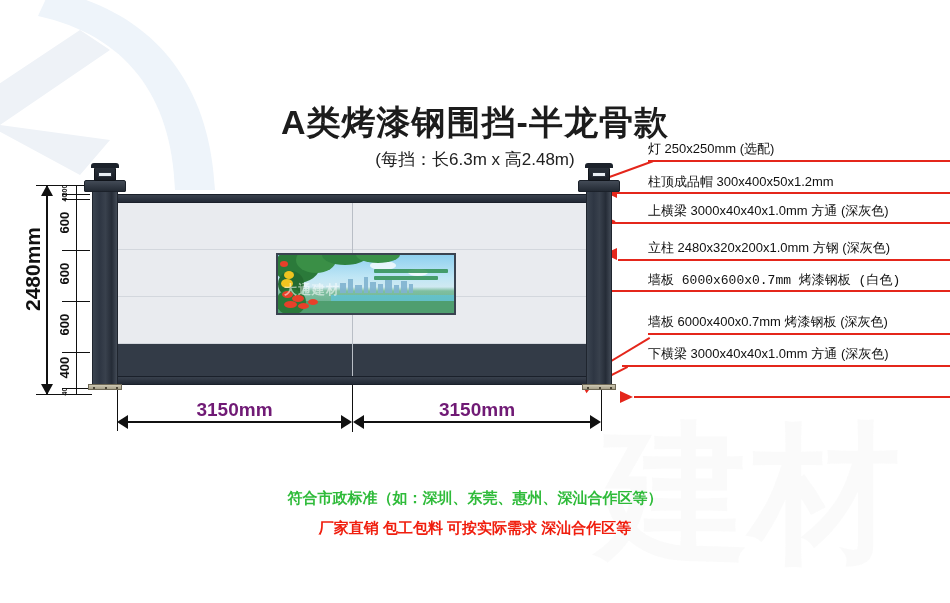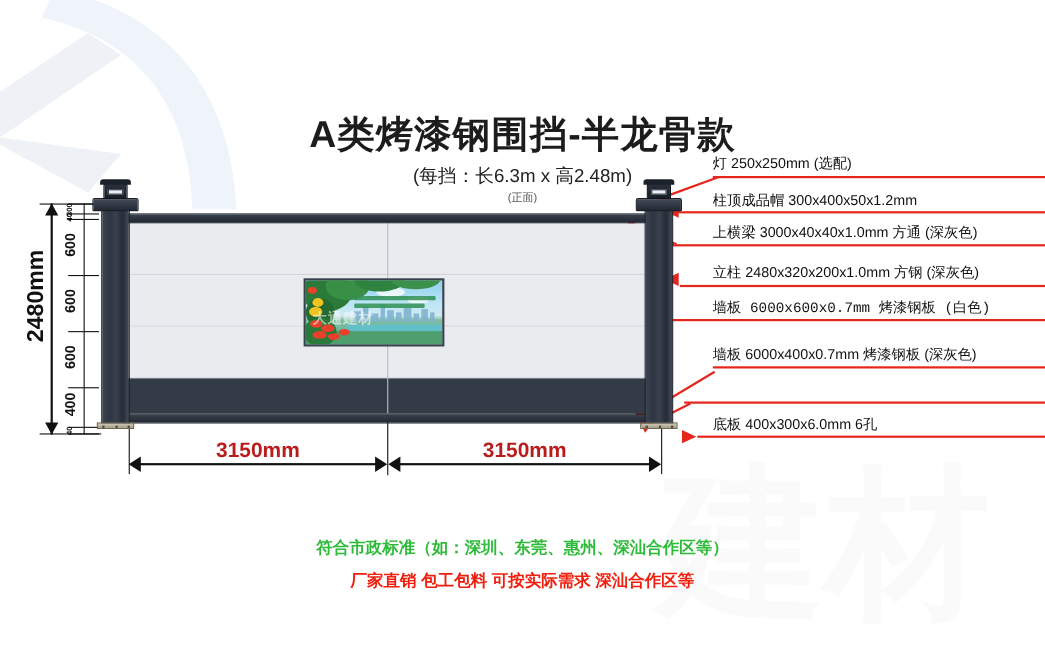--- a/index.html
+++ b/index.html
@@ -78,21 +78,21 @@
   .pdark{top:141px;height:32px;background:#333b47;border-bottom:none;}
   .seam{position:absolute;left:237px;top:0;width:1px;height:173px;background:#b9bec6;z-index:4;}
 
   .baseplate{position:absolute;width:34px;height:6px;top:216px;z-index:7;
         background:linear-gradient(180deg,#cfc9b4,#a69f88);border:1px solid #6e6855;box-sizing:border-box;}
   .baseplate.left{left:-4px;}
   .baseplate.right{left:490px;}
   .bolt{position:absolute;width:2px;height:2px;background:#4a4436;top:2px;}
 
   
-  .poster{position:absolute;left:184px;top:85px;width:128px;height:62px;z-index:6;
+  .poster{position:absolute;left:184px;top:85px;width:180px;height:62px;z-index:6;
           border:2px solid #3a4350;box-sizing:border-box;overflow:hidden;
           background:linear-gradient(180deg,#8fd0ef 0%,#bfe6f5 38%,#cfe9f2 55%,#7fbfa0 62%,#5ea885 100%);}
   .poster .sky-cloud{position:absolute;background:#ffffff;opacity:.75;border-radius:50%;}
   .poster .city{position:absolute;bottom:20px;left:34%;width:58%;height:16px;}
   .poster .bld{position:absolute;bottom:0;background:#7fb3cf;opacity:.9;}
   .poster .water{position:absolute;left:30%;right:0;bottom:10px;height:8px;background:#5fc3d8;opacity:.75;}
   .poster .grass{position:absolute;left:0;right:0;bottom:0;height:12px;background:#4f9e6f;}
   .poster .tree{position:absolute;background:#2f7a3d;border-radius:50%;}
   .poster .flower{position:absolute;background:#e8402a;border-radius:50%;}
   .poster .flower.y{background:#f0c420;}
@@ -121,21 +121,21 @@
   .snum.tiny{font-size:7px;}
 
   
   .hdim{position:absolute;top:408px;height:26px;}
   .hline{position:absolute;top:13px;height:2px;background:#111;}
   .harrL,.harrR{position:absolute;top:7px;width:0;height:0;
       border-top:7px solid transparent;border-bottom:7px solid transparent;}
   .harrL{border-right:11px solid #111;}
   .harrR{border-left:11px solid #111;}
   .hlabel{position:absolute;top:-9px;width:100%;text-align:center;
-      font-size:19px;font-weight:bold;color:#b91c1c;}
+      font-size:19px;font-weight:bold;color:#701a75;}
   .vtick{position:absolute;width:1px;background:#111;}
 
   
   .annos{position:absolute;left:0;top:0;width:950px;height:534px;}
   .anno{position:absolute;font-size:13px;color:#111;white-space:nowrap;}
   .annoline{position:absolute;height:2px;background:#e4261b;}
   .leader{position:absolute;height:2px;background:#e4261b;transform-origin:left center;}
   .lhead{position:absolute;width:0;height:0;
       border-top:6px solid transparent;border-bottom:6px solid transparent;
       border-right:13px solid #e4261b;}
@@ -152,21 +152,20 @@
 <div id="root">
 
   <svg class="wm wm-swoosh" viewBox="0 0 330 200">
     <path d="M0 120 L120 40 L150 60 L40 135 L150 150 L120 185 Z" fill="#eef2f7"></path>
     <path d="M90 0 C190 20 250 90 255 200 L215 200 C212 105 165 45 78 26 Z" fill="#eef4fa"></path>
   </svg>
   <div class="wm-text wm-diag">建材</div>
 
   <div class="title">A类烤漆钢围挡-半龙骨款</div>
   <div class="subtitle">(每挡：长6.3m x 高2.48m)</div>
-  <div class="viewlabel">(正面)</div>
 
   <div class="fence">
 
     <div class="lamphood left"></div>
     <div class="lamp left"></div>
     <div class="cap left"></div>
     <div class="post left"></div>
 
     <div class="lamphood right"></div>
     <div class="lamp right"></div>
@@ -302,24 +301,24 @@
 
     <div class="anno" style="left:648px;top:271px;font-family:Liberation Mono, monospace;">墙板 6000x600x0.7mm 烤漆钢板 (白色)</div>
     <div class="annoline" style="left:572px;top:290px;width:378px;"></div>
     <div class="lhead" style="left:546px;top:284px;transform:rotate(180deg);"></div>
 
     <div class="anno" style="left:648px;top:313px;">墙板 6000x400x0.7mm 烤漆钢板 (深灰色)</div>
     <div class="annoline" style="left:648px;top:333px;width:302px;"></div>
     <div class="leader" style="left:588px;top:374px;width:72px;transform:rotate(-31deg);"></div>
     <div class="lhead" style="left:578px;top:369px;transform:rotate(149deg);"></div>
 
+    <div class="anno" style="left:648px;top:345px;">下横梁 3000x40x40x1.0mm 方通 (深灰色)</div>
     <div class="annoline" style="left:622px;top:365px;width:328px;"></div>
     <div class="leader" style="left:592px;top:384px;width:40px;transform:rotate(-27deg);"></div>
     <div class="lhead" style="left:583px;top:379px;transform:rotate(153deg);"></div>
 
-    <div class="anno" style="left:648px;top:377px;">底板 400x300x6.0mm  6孔</div>
     <div class="annoline" style="left:634px;top:396px;width:316px;"></div>
     <div class="lhead" style="left:620px;top:391px;transform:rotate(180deg);"></div>
   </div>
 
   <div class="greentext">符合市政标准（如：深圳、东莞、惠州、深汕合作区等）</div>
   <div class="redtext">厂家直销 包工包料 可按实际需求 深汕合作区等</div>
 </div>
 
 </body></html>

